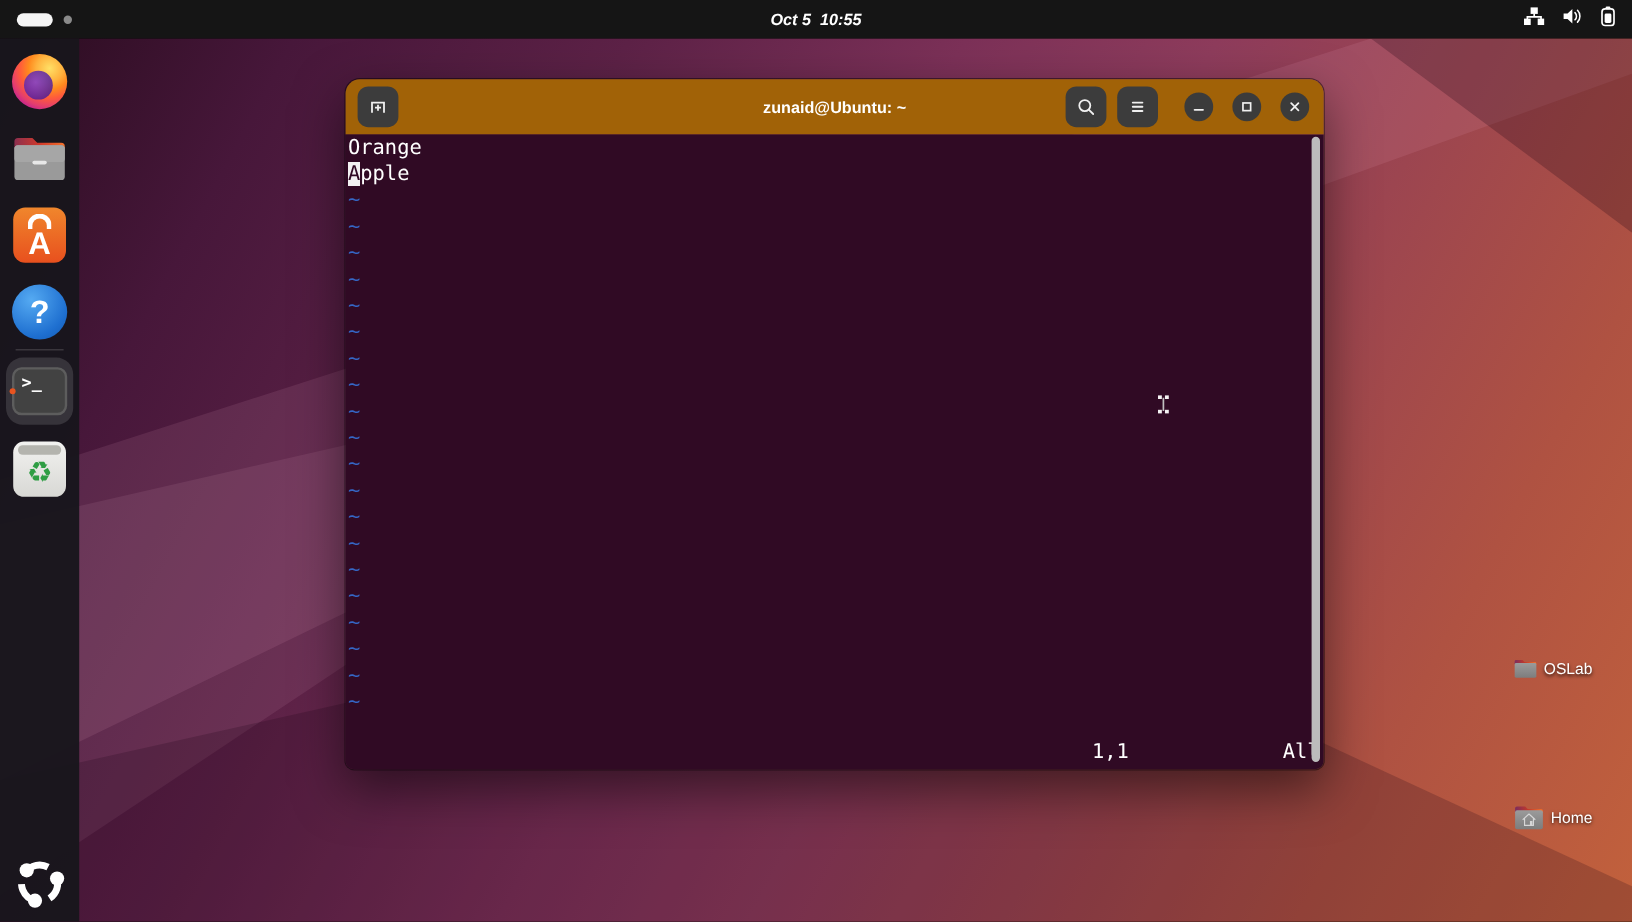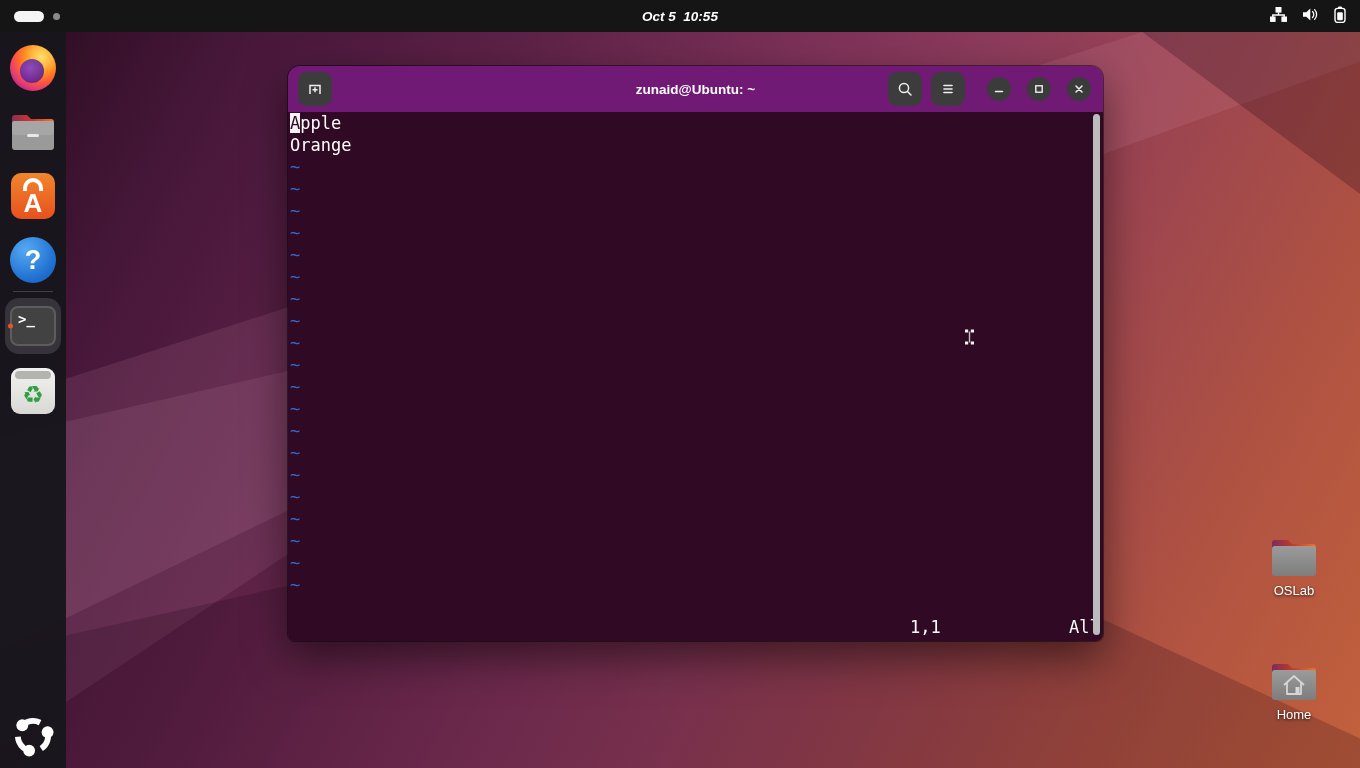--- a/index.html
+++ b/index.html
@@ -46,41 +46,41 @@
     color:#fff; font-family:"DejaVu Sans Mono",monospace; font-size:14px; font-weight:700; padding:3px 0 0 6px; }
   .icon-trash { width:44px; height:46px; border-radius:9px; background:linear-gradient(180deg,#f2f2f0 0%,#d8d8d4 100%);
     position:relative; display:flex; align-items:center; justify-content:center; }
   .icon-trash .lid { position:absolute; top:3px; left:4px; right:4px; height:8px; background:#b4b4ae; border-radius:4px; }
   .icon-trash .recycle { color:#2f9e44; font-size:24px; line-height:1; margin-top:8px; }
   .show-apps { position:absolute; left:9px; bottom:8px; width:48px; height:48px; display:flex; align-items:center; justify-content:center; }
 
   
   .term-window { position:absolute; left:288px; top:66px; width:815px; height:575px; z-index:30;
     border-radius:12px 12px 7px 7px; box-shadow:0 16px 42px rgba(0,0,0,0.5), 0 0 0 1px rgba(0,0,0,0.45); }
-  .titlebar { position:absolute; left:0; top:0; right:0; height:46px; background:#701a75; border-radius:12px 12px 0 0;
+  .titlebar { position:absolute; left:0; top:0; right:0; height:46px; background:#a16207; border-radius:12px 12px 0 0;
     display:flex; align-items:center; }
   .title-text { position:absolute; left:0; right:0; text-align:center; color:#ffffff; font-size:13.5px; font-weight:700; pointer-events:none; }
   .btn-square { width:34px; height:34px; border-radius:9px; background:#3c3c3c; display:flex; align-items:center; justify-content:center; }
   .newtab-btn { position:absolute; left:10px; top:6px; }
   .tb-right { position:absolute; right:12px; top:0; height:46px; display:flex; align-items:center; }
   .btn-circle { width:24px; height:24px; border-radius:50%; background:#3b3b3b; display:flex; align-items:center; justify-content:center; }
 
   .term-body { position:absolute; left:0; top:46px; right:0; bottom:0; background:#300a24; border-radius:0 0 7px 7px;
     font-family:"DejaVu Sans Mono",monospace; font-size:17px; line-height:22px; color:#ffffff; padding-left:2px; overflow:hidden; }
   .trow { height:22px; white-space:pre; }
   .trow.tilde { color:#3566c4; }
   .cursor-block { background:#f2f2f2; color:#300a24; }
   .status-row { position:absolute; left:2px; right:0; bottom:3px; height:22px; }
   .status-ruler { position:absolute; left:620px; }
   .status-scroll { position:absolute; left:779px; }
   .term-scrollbar { position:absolute; right:3px; top:48px; width:7px; height:521px; background:#bcbcbc; border-radius:4px; }
   .ibeam { position:absolute; left:676px; top:217px; width:11px; height:16px; opacity:.95; }
 
   
-  .desk-icon { position:absolute; width:66px; display:flex; flex-direction:column; align-items:center; gap:5px; z-index:10; }
+  .desk-icon { position:absolute; width:66px; display:flex; flex-direction:row; align-items:center; gap:5px; z-index:10; }
   .desk-icon .label { color:#ffffff; font-size:13px; text-shadow:0 1px 3px rgba(0,0,0,0.85); }
   .di-oslab { left:1261px; top:536px; }
   .di-home  { left:1261px; top:660px; }
 </style>
 </head>
 <body>
 
 <div class="topbar">
   <div class="ws-indicators">
     <div class="ws-pill"></div>
@@ -207,22 +207,22 @@
       <div style="width:16px"></div>
       <div class="btn-circle">
         <svg width="12" height="12" viewBox="0 0 12 12">
           <path d="M3 3 L9 9 M9 3 L3 9" stroke="#f0f0f0" stroke-width="1.5" stroke-linecap="round"></path>
         </svg>
       </div>
     </div>
   </div>
 
   <div class="term-body">
+    <div class="trow">Orange</div>
     <div class="trow"><span class="cursor-block">A</span><span>pple</span></div>
-    <div class="trow">Orange</div>
     <div>
         <div class="trow tilde">~</div>
         <div class="trow tilde">~</div>
         <div class="trow tilde">~</div>
         <div class="trow tilde">~</div>
         <div class="trow tilde">~</div>
         <div class="trow tilde">~</div>
         <div class="trow tilde">~</div>
         <div class="trow tilde">~</div>
         <div class="trow tilde">~</div>

